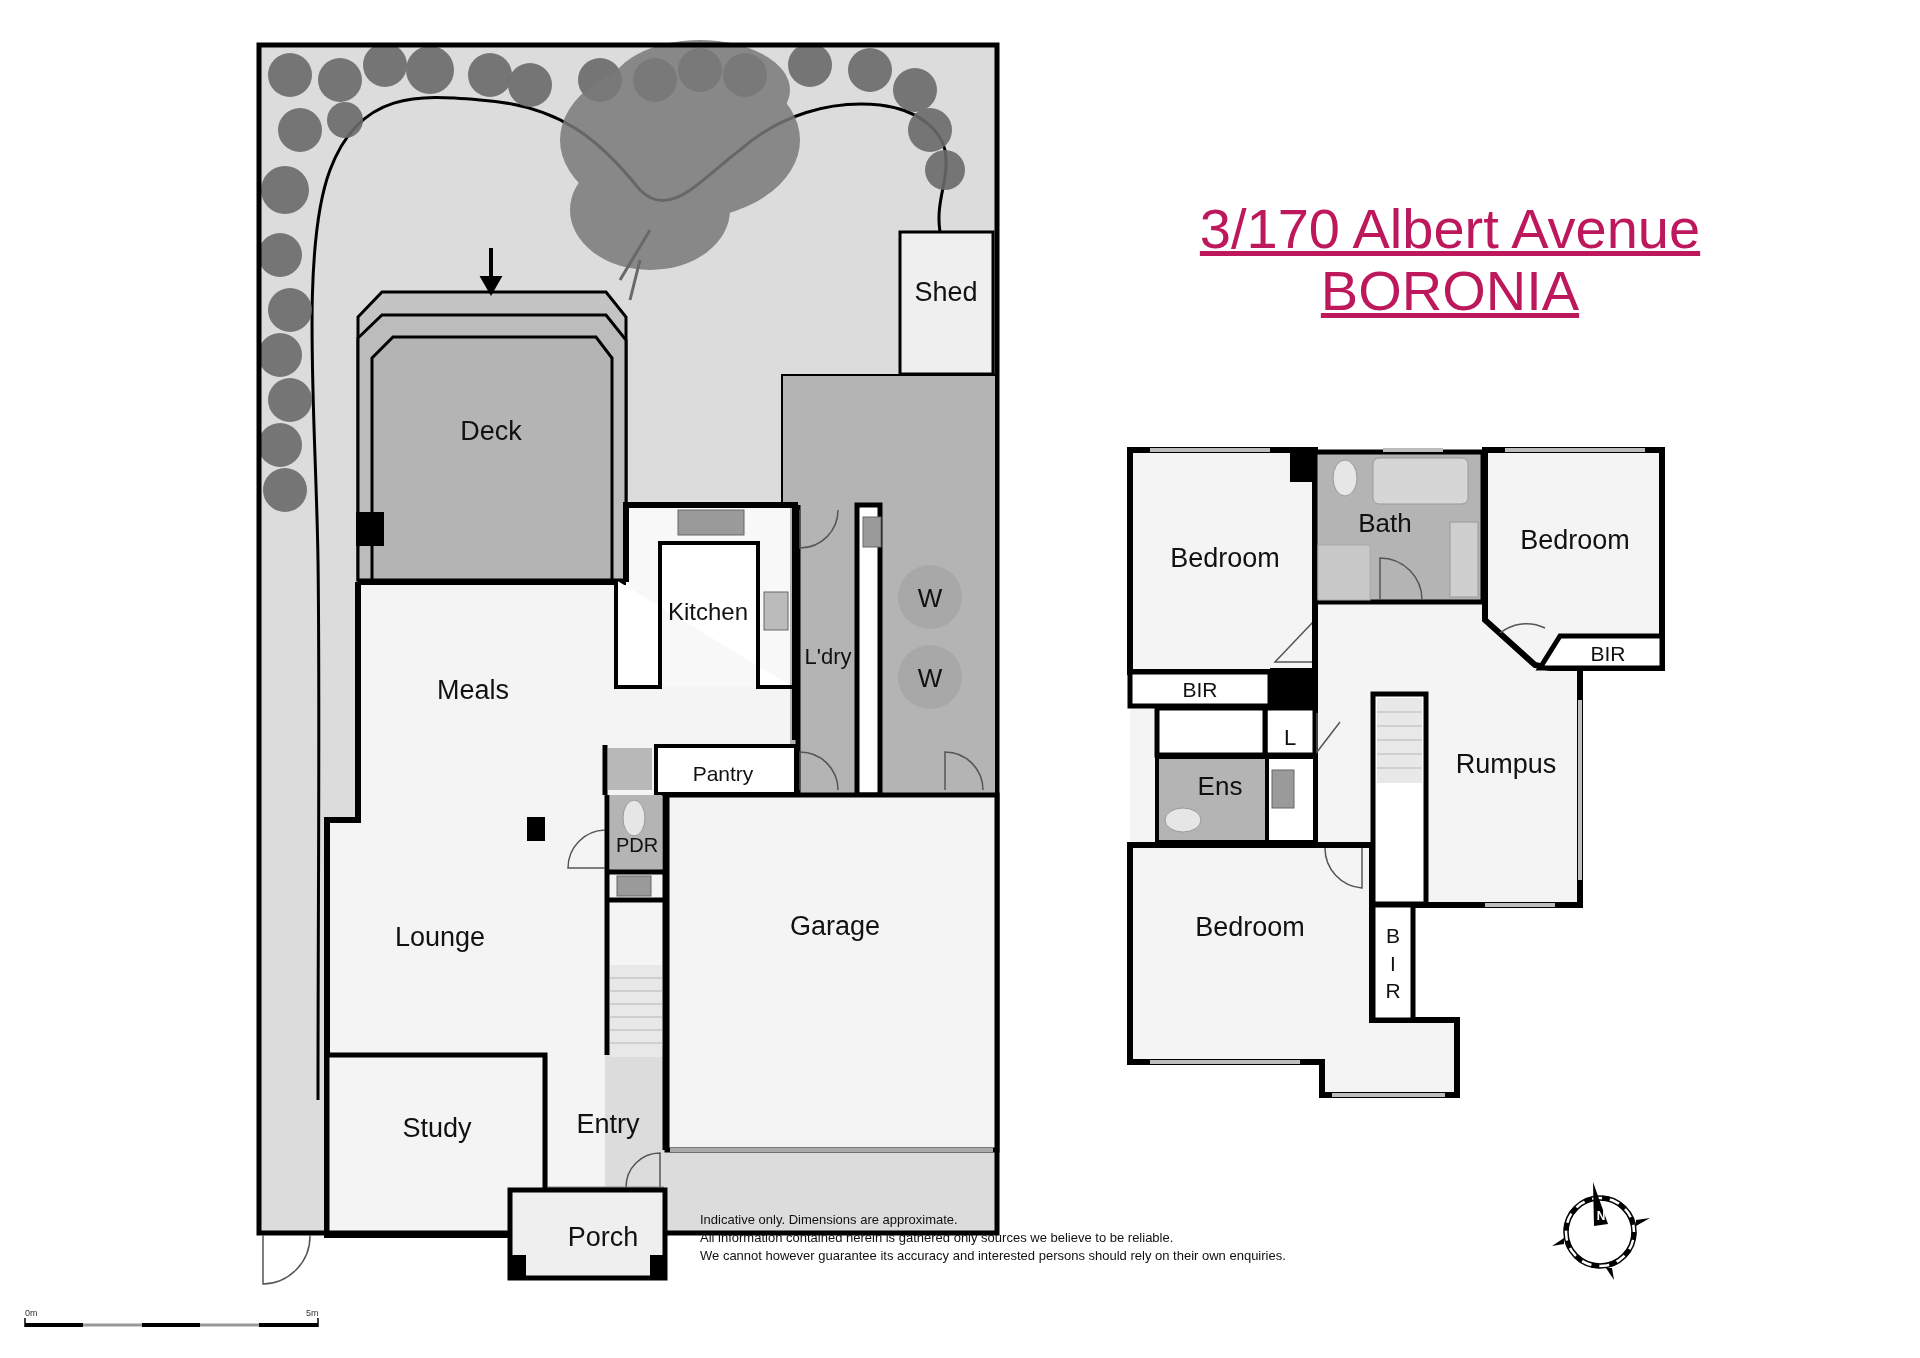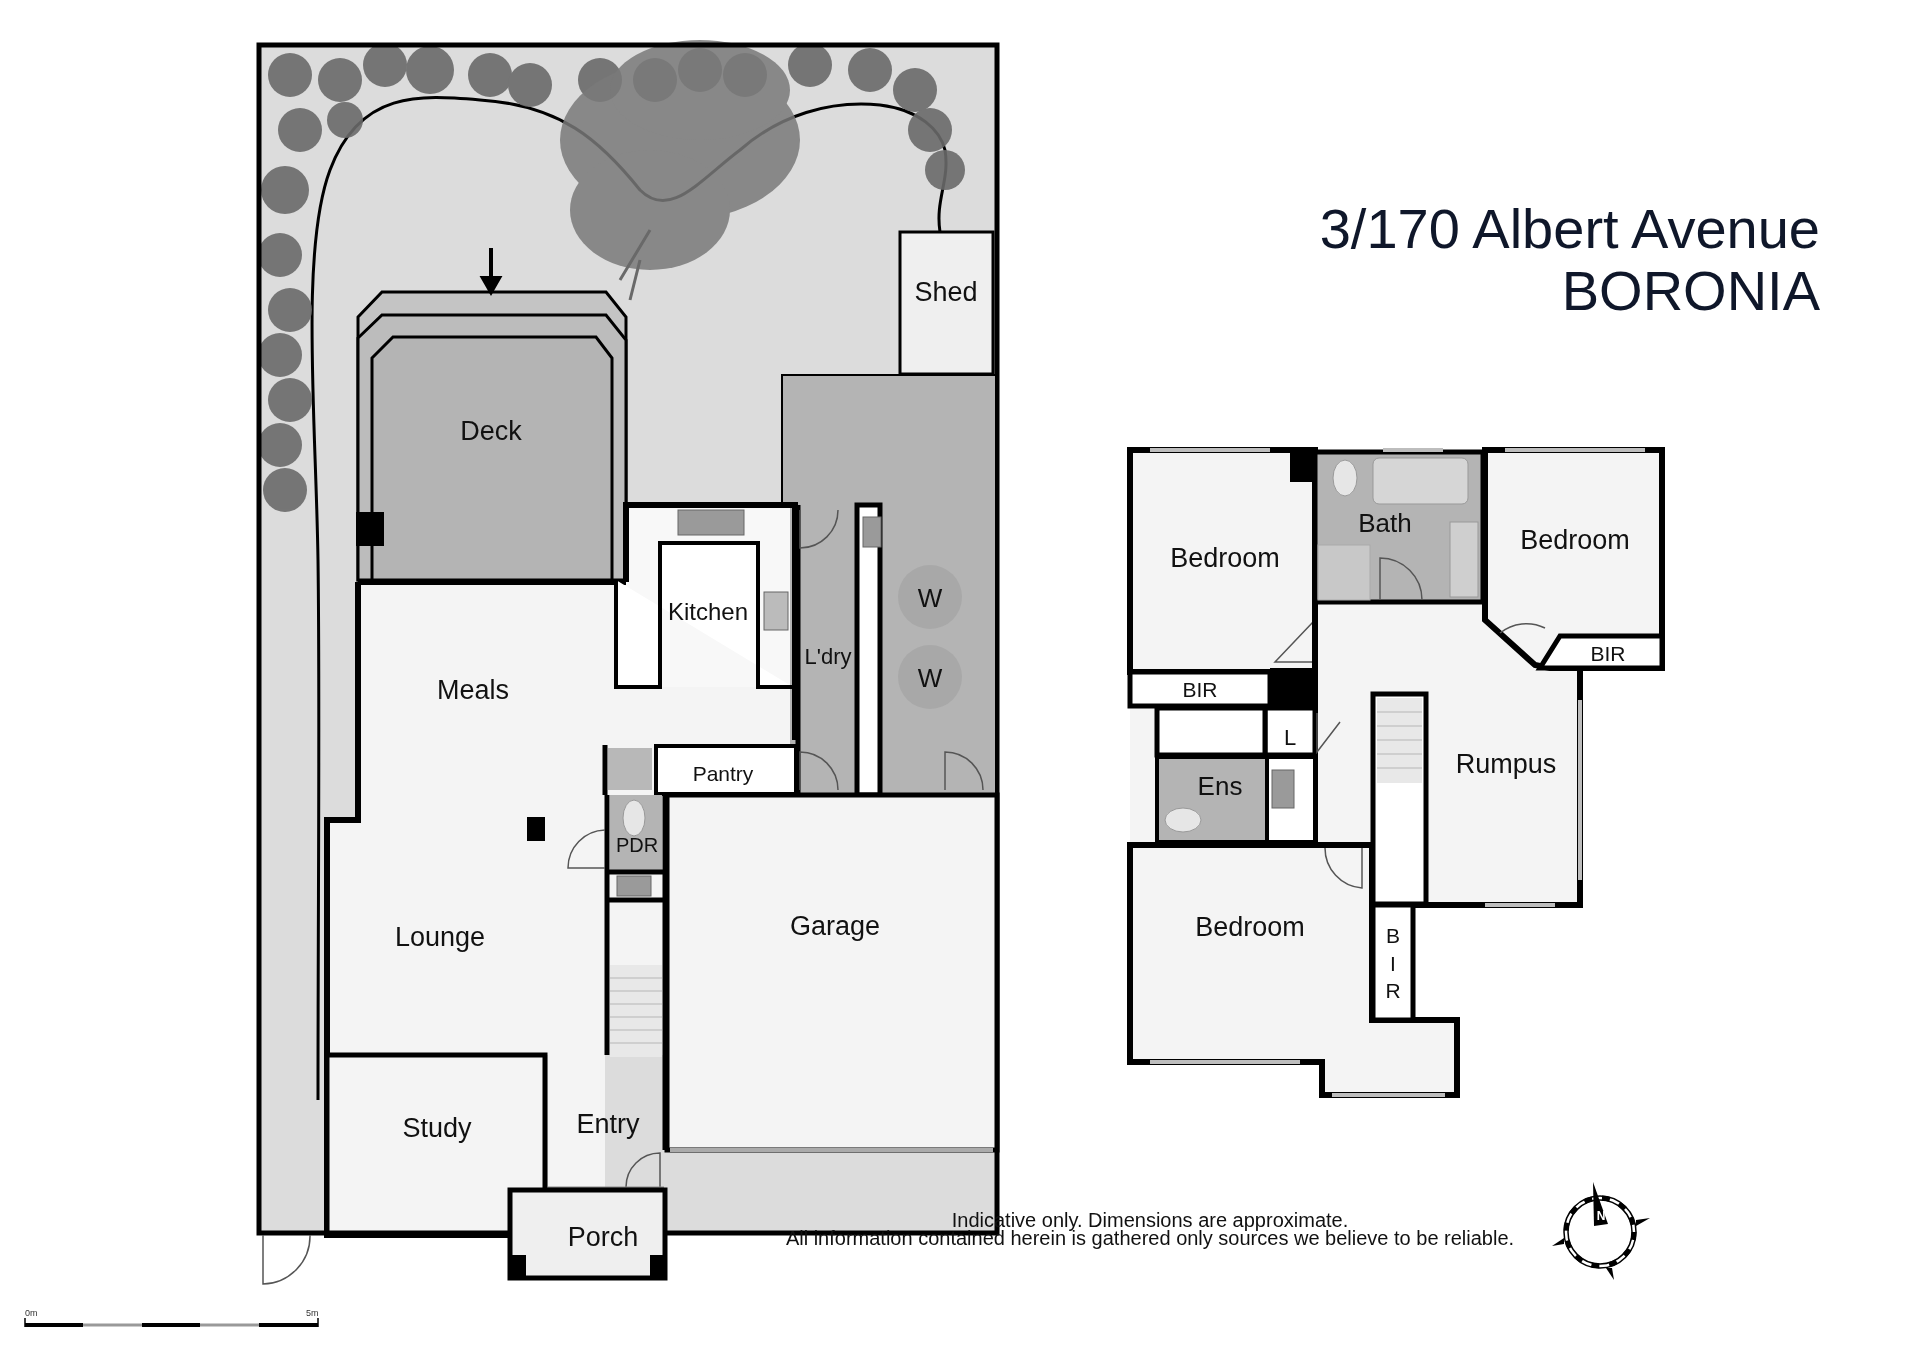--- a/index.html
+++ b/index.html
@@ -1,20 +1,20 @@
 <!DOCTYPE html>
 <html><head>
 <meta charset="utf-8">
 <style>
   html, body { margin:0; padding:0; background:#ffffff; }
   body { width:1920px; height:1358px; position:relative; overflow:hidden; font-family:"Liberation Sans", sans-serif; }
   svg.plan { position:absolute; left:0; top:0; }
   .lbl { font-family:"Liberation Sans", sans-serif; fill:#111; }
-  .title { position:absolute; left:1080px; top:198px; width:740px; text-align:right; font-size:56px; line-height:62px; color:#0f172a; }
-  .disclaimer { position:absolute; left:700px; top:1211px; width:900px; text-align:center; font-size:20px; line-height:18px; color:#111; }
+  .title { position:absolute; left:1080px; top:198px; width:740px; text-align:center; font-size:56px; line-height:62px; color:#be185d;text-decoration:underline; }
+  .disclaimer { position:absolute; left:700px; top:1211px; width:900px; text-align:left; font-size:13px; line-height:18px; color:#111; }
   .scale-lbl { font-size:9px; fill:#333; }
 </style>
 </head>
 <body>
 
 <svg class="plan" width="1920" height="1358" viewBox="0 0 1920 1358" xmlns="http://www.w3.org/2000/svg">
 
   <g>
     <rect x="259" y="45" width="738" height="1188" fill="#dcdcdc"></rect>
 
@@ -232,13 +232,14 @@
 </svg>
 
 <div class="title">
   <div>3/170 Albert Avenue</div>
   <div>BORONIA</div>
 </div>
 
 <div class="disclaimer">
   <div>Indicative only. Dimensions are approximate.</div>
   <div>All information contained herein is gathered only sources we believe to be reliable.</div>
+  <div>We cannot however guarantee its accuracy and interested persons should rely on their own enquiries.</div>
 </div>
 
 </body></html>

